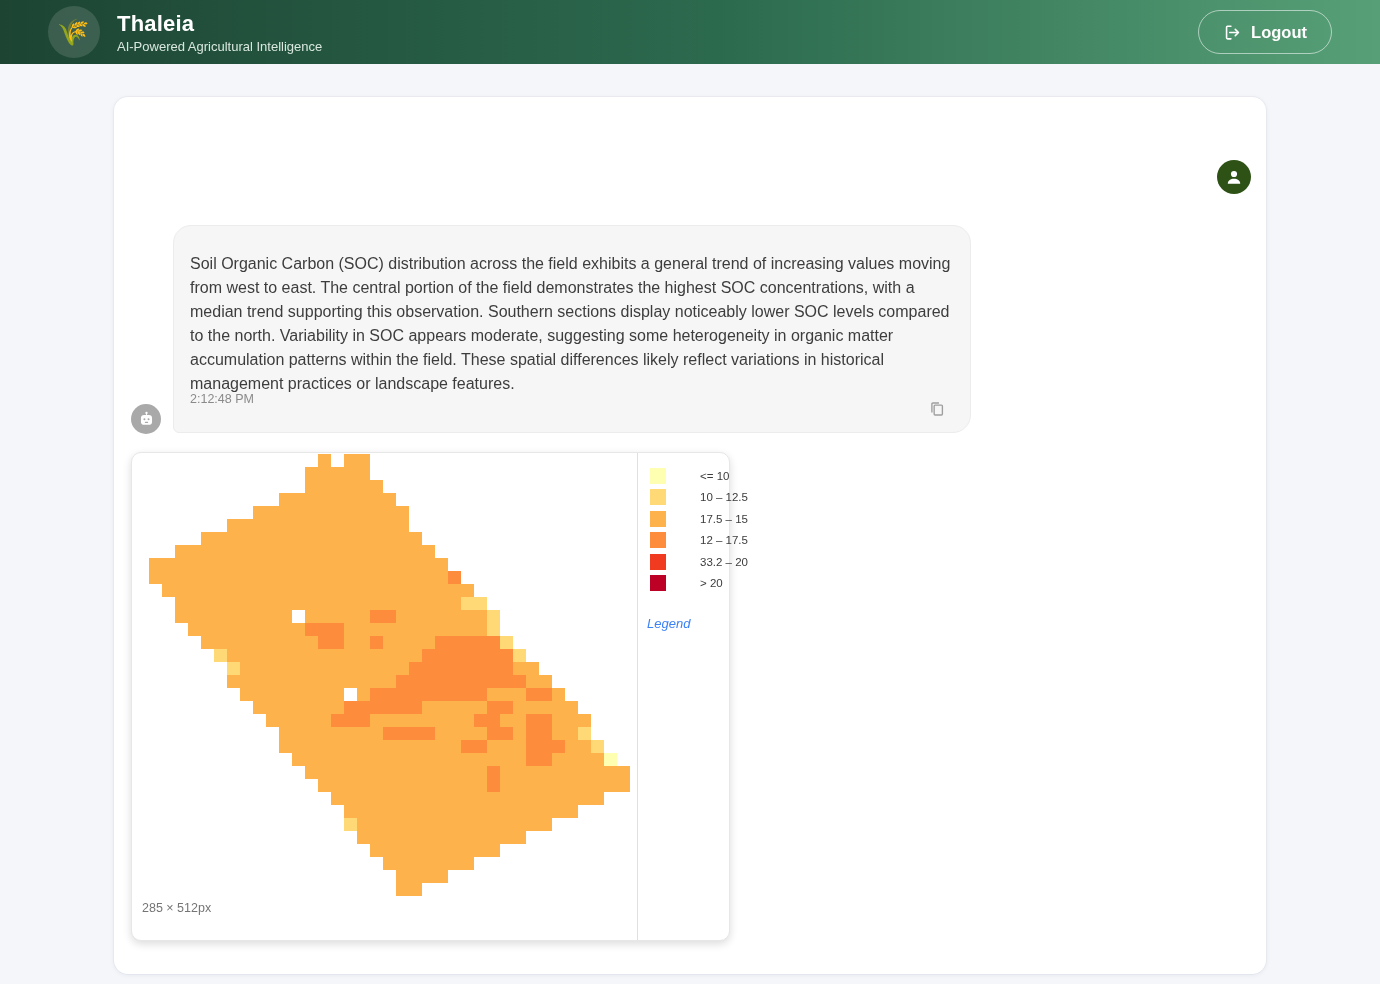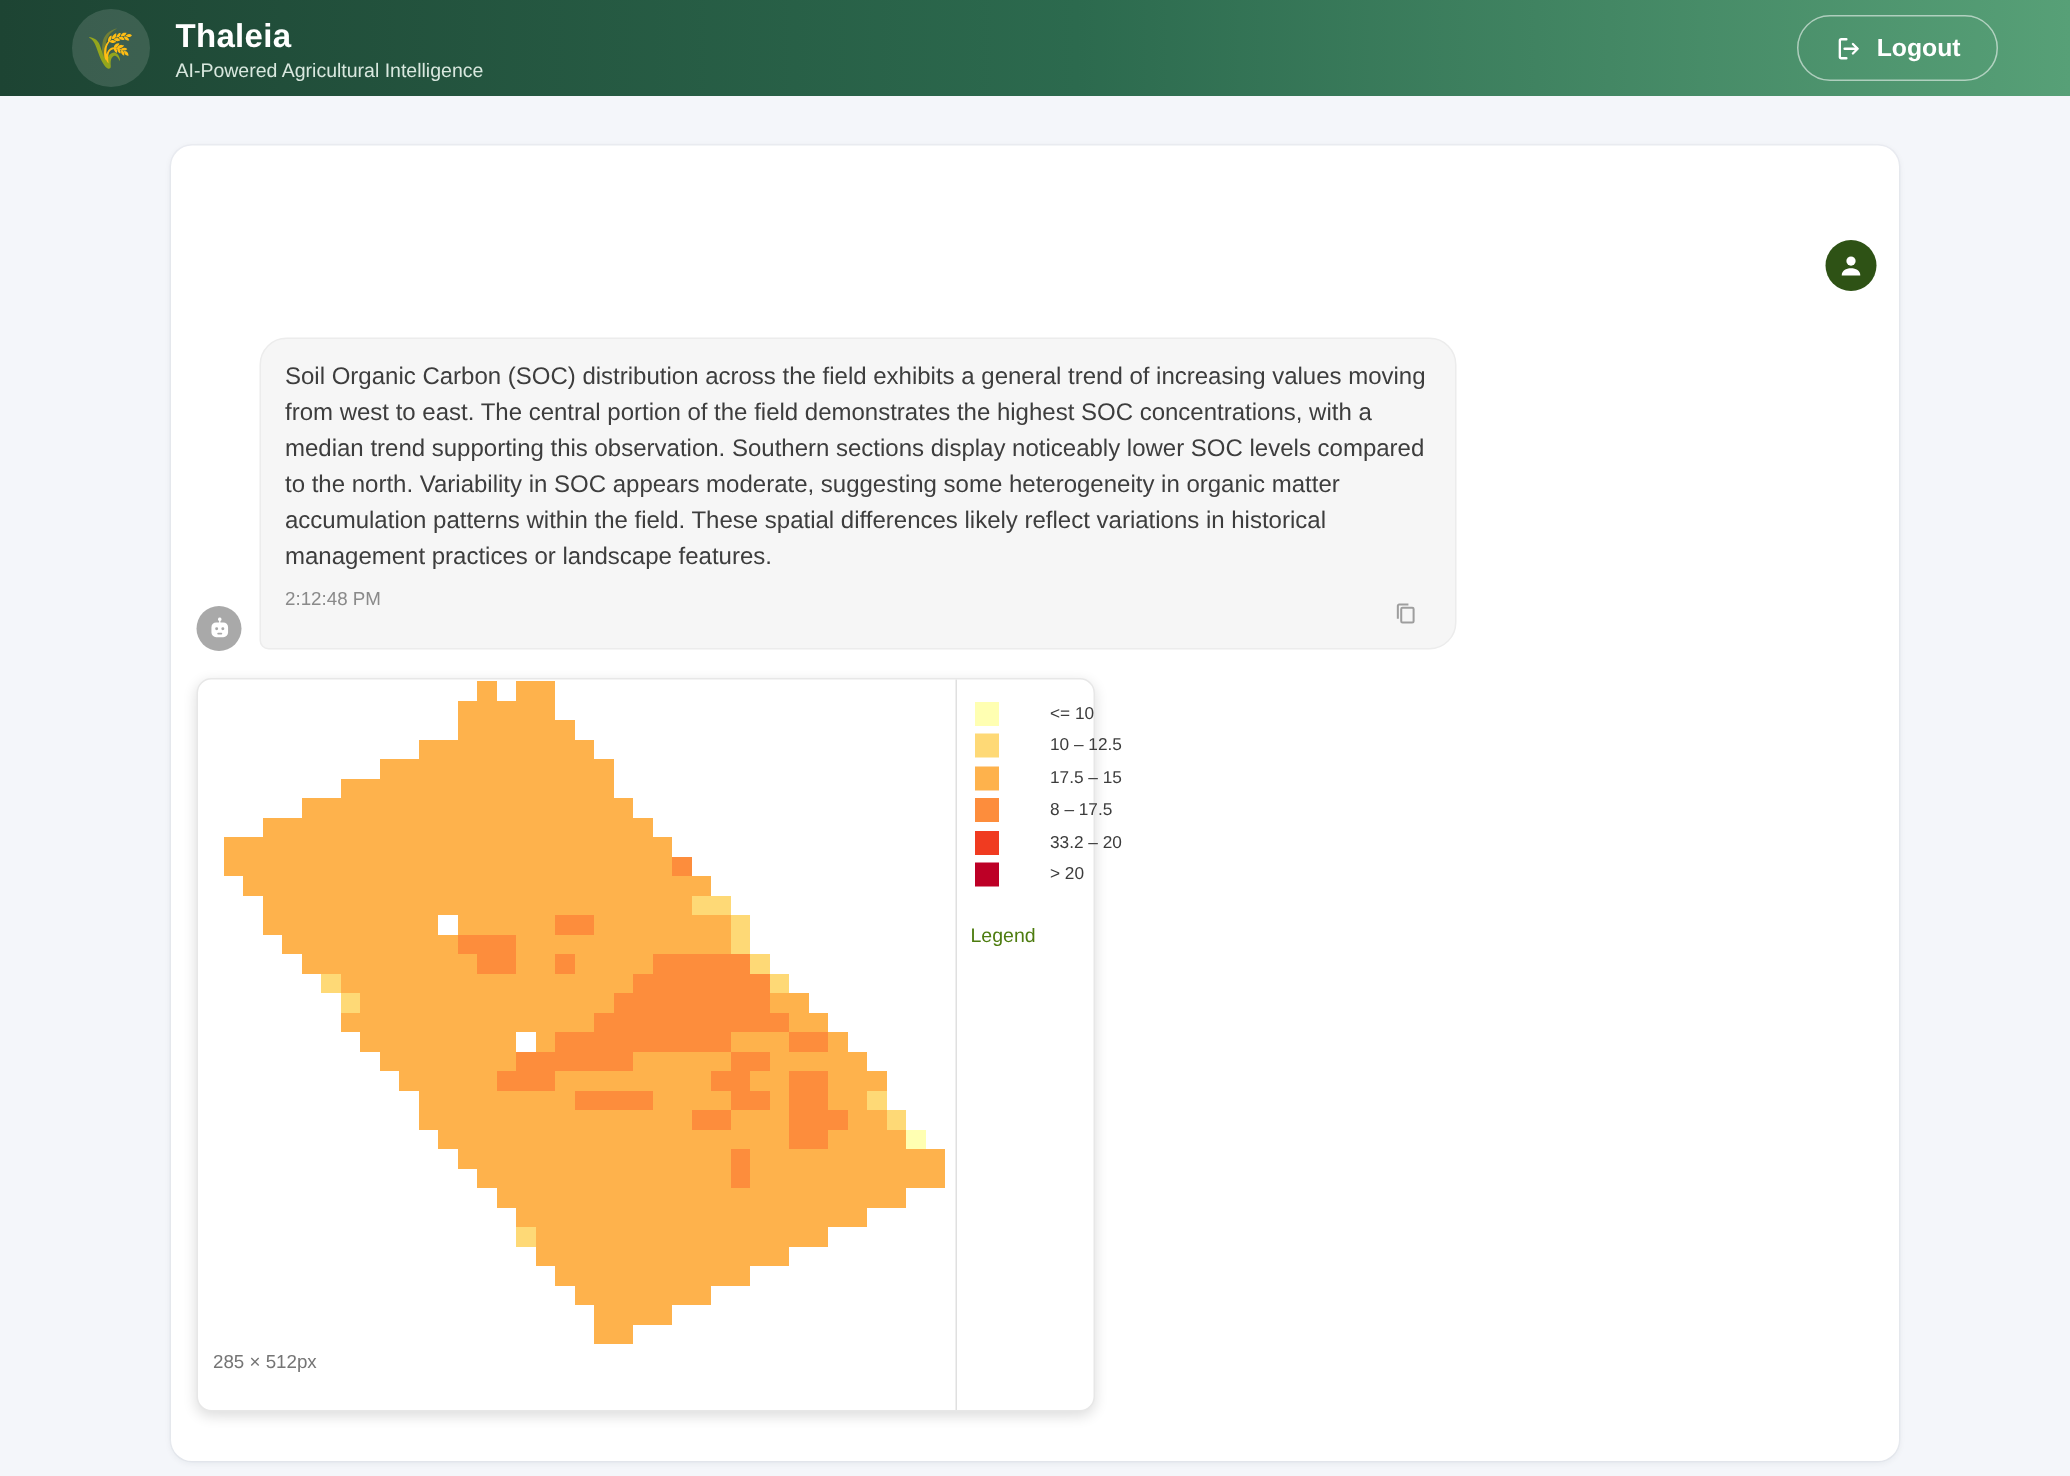--- a/index.html
+++ b/index.html
@@ -70,21 +70,21 @@
   .bot-avatar {
     position:absolute; left:17px; top:307px;
     width:30px; height:30px; border-radius:50%;
     background:#a9a9a9; display:flex; align-items:center; justify-content:center;
   }
   .bot-avatar svg { width:19px; height:19px; }
   .bot-bubble {
     position:absolute; left:59px; top:128px; width:798px; height:208px;
     background:#f6f6f6; border:1px solid #ececec;
     border-radius:18px; border-bottom-left-radius:6px;
-    padding:14px 16px;
+    padding:26px 16px;
     color:#3d3d3d;
   }
   .bot-bubble .msg-text { font-size:16px; line-height:24px; }
   .bot-time {
     position:absolute; left:16px; bottom:26px;
     font-size:12.5px; color:#8a8a8a;
   }
   .copy-btn {
     position:absolute; right:22px; bottom:12px;
     width:22px; height:22px; background:transparent; border:none; cursor:pointer;
@@ -104,21 +104,21 @@
     font-size:12.5px; color:#757575;
   }
   .legend-col {
     position:absolute; left:505px; top:0; width:93px; height:487px;
     border-left:1px solid #e0e0e0;
     padding:12px 0 0 12px;
   }
   .legend-row { display:flex; align-items:center; height:21.5px;gap:32px; }
   .legend-swatch { width:16px; height:16px; flex:0 0 auto; }
   .legend-label { font-size:11.5px; color:#3c3c3c; margin-left:2px; white-space:nowrap; }
-  .legend-title { margin-top:22px; margin-left:-3px; font-size:13px; color:#4d7c0f; }
+  .legend-title { margin-top:22px; margin-left:-3px; font-size:13px; color:#3b82f6;font-style:italic; }
 </style>
 </head>
 <body>
 
 <header class="app-header">
   <div class="logo-circle">
     <span>🌾</span>
   </div>
   <div class="title-block">
     <div class="app-title">Thaleia</div>
@@ -798,21 +798,21 @@
           <div class="legend-row">
             <span class="legend-swatch" style="background: rgb(254, 217, 118);"></span>
             <span class="legend-label">10 – 12.5</span>
           </div>
           <div class="legend-row">
             <span class="legend-swatch" style="background: rgb(254, 178, 76);"></span>
             <span class="legend-label">17.5 – 15</span>
           </div>
           <div class="legend-row">
             <span class="legend-swatch" style="background: rgb(253, 141, 60);"></span>
-            <span class="legend-label">8 – 17.5</span>
+            <span class="legend-label">12 – 17.5</span>
           </div>
           <div class="legend-row">
             <span class="legend-swatch" style="background: rgb(240, 59, 32);"></span>
             <span class="legend-label">33.2 – 20</span>
           </div>
           <div class="legend-row">
             <span class="legend-swatch" style="background: rgb(189, 0, 38);"></span>
             <span class="legend-label">&gt; 20</span>
           </div>
         </div>

